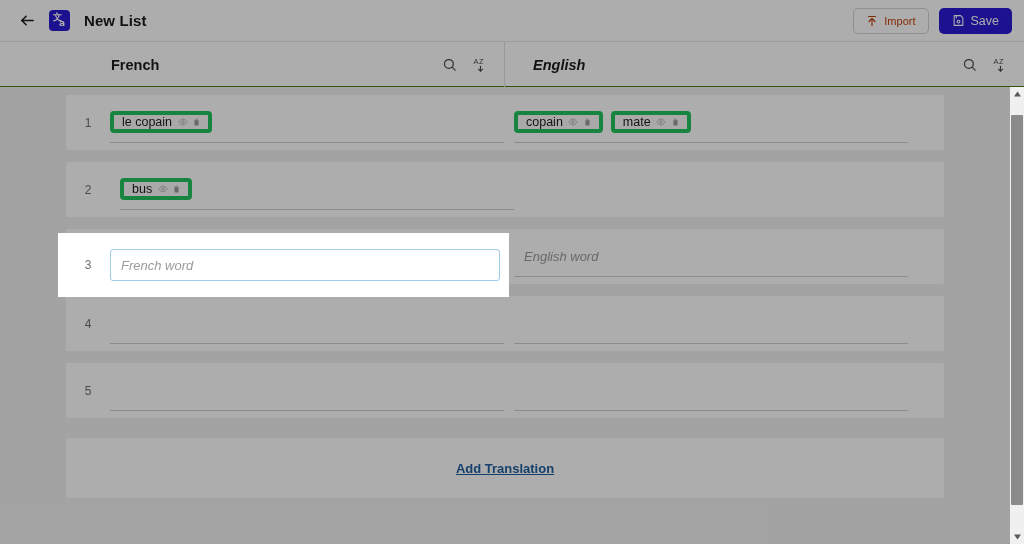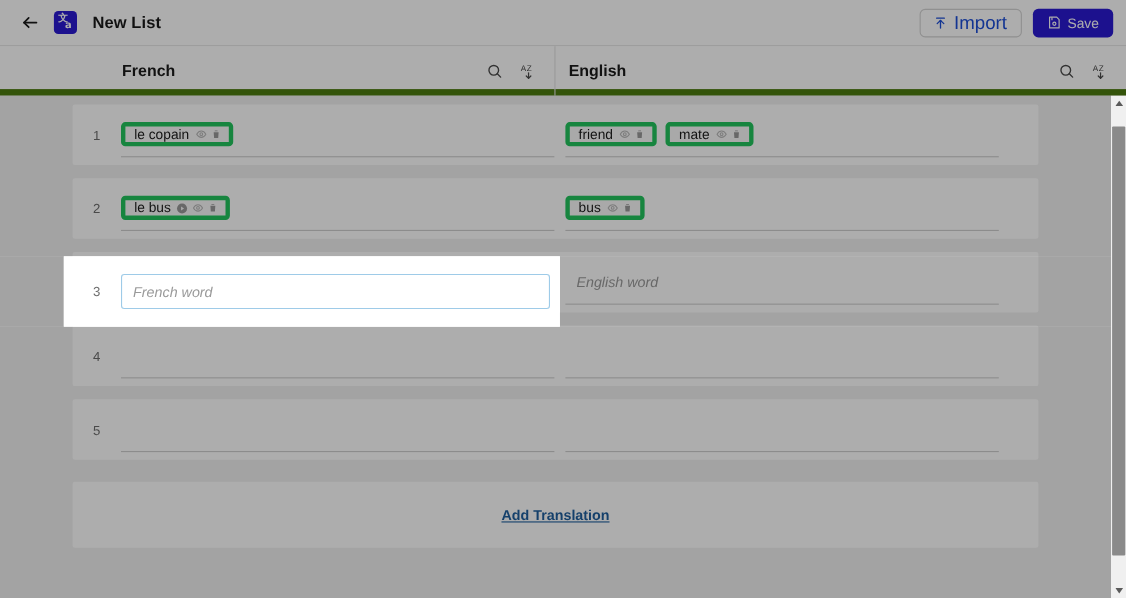--- a/index.html
+++ b/index.html
@@ -65,22 +65,22 @@
   }
   .topbar-spacer { flex: 1 1 auto; }
 
   .btn-import {
     display: flex; align-items: center; gap: 6px;
     height: 26px;
     padding: 0 12px;
     border: 1px solid #d4d4d4;
     border-radius: 5px;
     background: #ffffff;
-    font-size: 17px;
-    color: #1d4ed8;
+    font-size: 11px;
+    color: #c2410c;
     cursor: pointer;
     margin-right: 10px;
   }
   .btn-save {
     display: flex; align-items: center; gap: 6px;
     height: 26px;
     padding: 0 13px;
     border: none;
     border-radius: 5px;
     background: #2a1ad1;
@@ -88,36 +88,36 @@
     font-size: 12.5px;
     cursor: pointer;
   }
 
   
   .lang-header {
     position: absolute; left: 0; top: 42px;
     width: 1024px; height: 45px;
     background: #ffffff;
     display: flex;
-    border-bottom: 6px solid #4d7c0f;
+    border-bottom: 1px solid #4d7c0f;
   }
   .lang-col {
     position: relative;
     height: 45px;
     display: flex; align-items: center;
   }
   .lang-col.left { width: 505px; border-right: 1px solid #e2e2e2; }
   .lang-col.right { width: 519px; }
   .lang-name {
     font-size: 14.5px;
     font-weight: bold;
     color: #1b1b1b;
     margin-left: 111px;
   }
-  .lang-col.right .lang-name { margin-left: 12px; }
+  .lang-col.right .lang-name { margin-left: 28px; font-style: italic; }
   .lang-tools {
     margin-left: auto;
     display: flex; align-items: center; gap: 16px;
     padding-right: 16px;
     color: #4a4a4a;
   }
   .tool-icon { cursor: pointer; display: flex; align-items: center; }
 
   
   .body-area {
@@ -363,21 +363,21 @@
               <span class="mini solid">
                 <svg width="9" height="10" viewBox="0 0 24 24" fill="currentColor">
                     <path d="M6 7h12l-1 14H7L6 7zm3-4h6l1 2H8l1-2z"></path>
                   </svg>
               </span>
             </span>
           </div>
         </div>
         <div class="row-cell right">
           <div class="chip">
-            <span>friend</span>
+            <span>copain</span>
             <span class="chip-icons">
               <span class="mini">
                 <svg width="10" height="10" viewBox="0 0 24 24" fill="none" stroke="currentColor" stroke-width="2.4">
                     <path d="M2 12s4-7 10-7 10 7 10 7-4 7-10 7S2 12 2 12z"></path>
                     <circle cx="12" cy="12" r="3"></circle>
                   </svg>
               </span>
               <span class="mini solid">
                 <svg width="9" height="10" viewBox="0 0 24 24" fill="currentColor">
                     <path d="M6 7h12l-1 14H7L6 7zm3-4h6l1 2H8l1-2z"></path>
@@ -399,44 +399,20 @@
                     <path d="M6 7h12l-1 14H7L6 7zm3-4h6l1 2H8l1-2z"></path>
                   </svg>
               </span>
             </span>
           </div>
         </div>
       </div>
 
       <div class="row-card">
         <div class="row-num">2</div>
-        <div class="row-cell left">
-          <div class="chip">
-            <span>le bus</span>
-            <span class="chip-icons">
-              <span class="mini solid">
-                <svg width="11" height="11" viewBox="0 0 24 24" fill="currentColor">
-                    <circle cx="12" cy="12" r="10"></circle>
-                    <polygon points="10,8 16,12 10,16" fill="#fafafa"></polygon>
-                  </svg>
-              </span>
-              <span class="mini">
-                <svg width="10" height="10" viewBox="0 0 24 24" fill="none" stroke="currentColor" stroke-width="2.4">
-                    <path d="M2 12s4-7 10-7 10 7 10 7-4 7-10 7S2 12 2 12z"></path>
-                    <circle cx="12" cy="12" r="3"></circle>
-                  </svg>
-              </span>
-              <span class="mini solid">
-                <svg width="9" height="10" viewBox="0 0 24 24" fill="currentColor">
-                    <path d="M6 7h12l-1 14H7L6 7zm3-4h6l1 2H8l1-2z"></path>
-                  </svg>
-              </span>
-            </span>
-          </div>
-        </div>
         <div class="row-cell right">
           <div class="chip">
             <span>bus</span>
             <span class="chip-icons">
               <span class="mini">
                 <svg width="10" height="10" viewBox="0 0 24 24" fill="none" stroke="currentColor" stroke-width="2.4">
                     <path d="M2 12s4-7 10-7 10 7 10 7-4 7-10 7S2 12 2 12z"></path>
                     <circle cx="12" cy="12" r="3"></circle>
                   </svg>
               </span>

